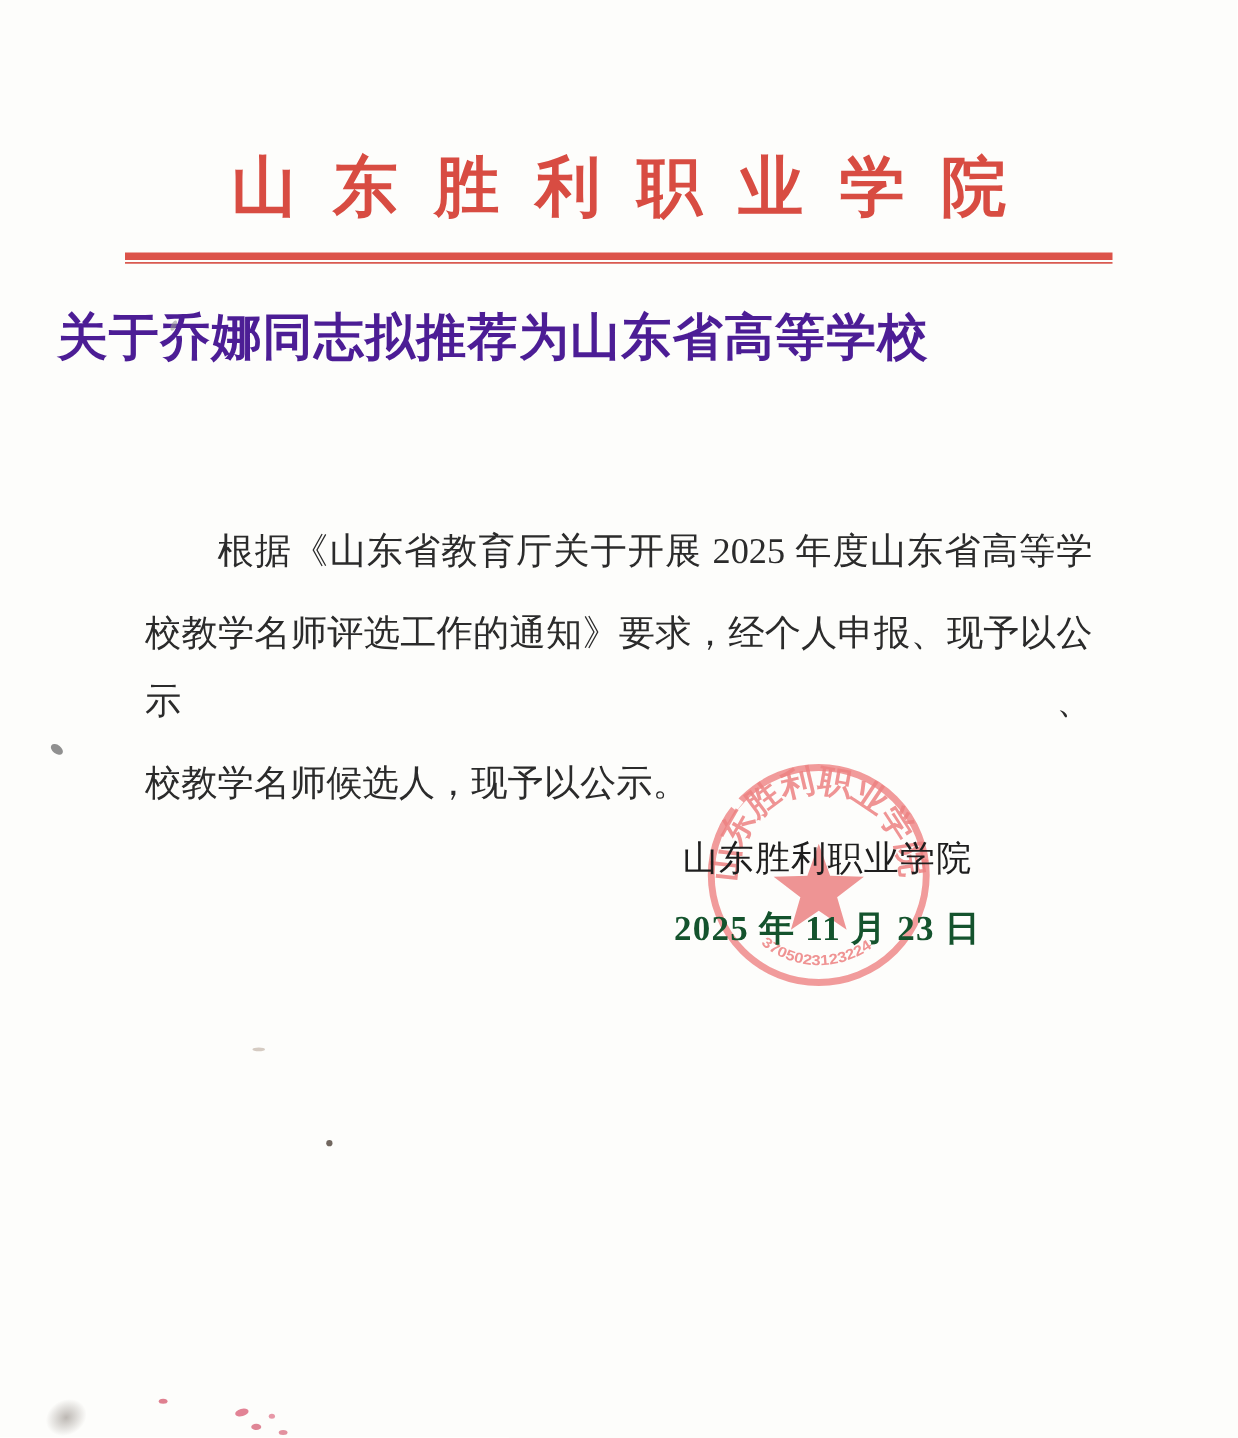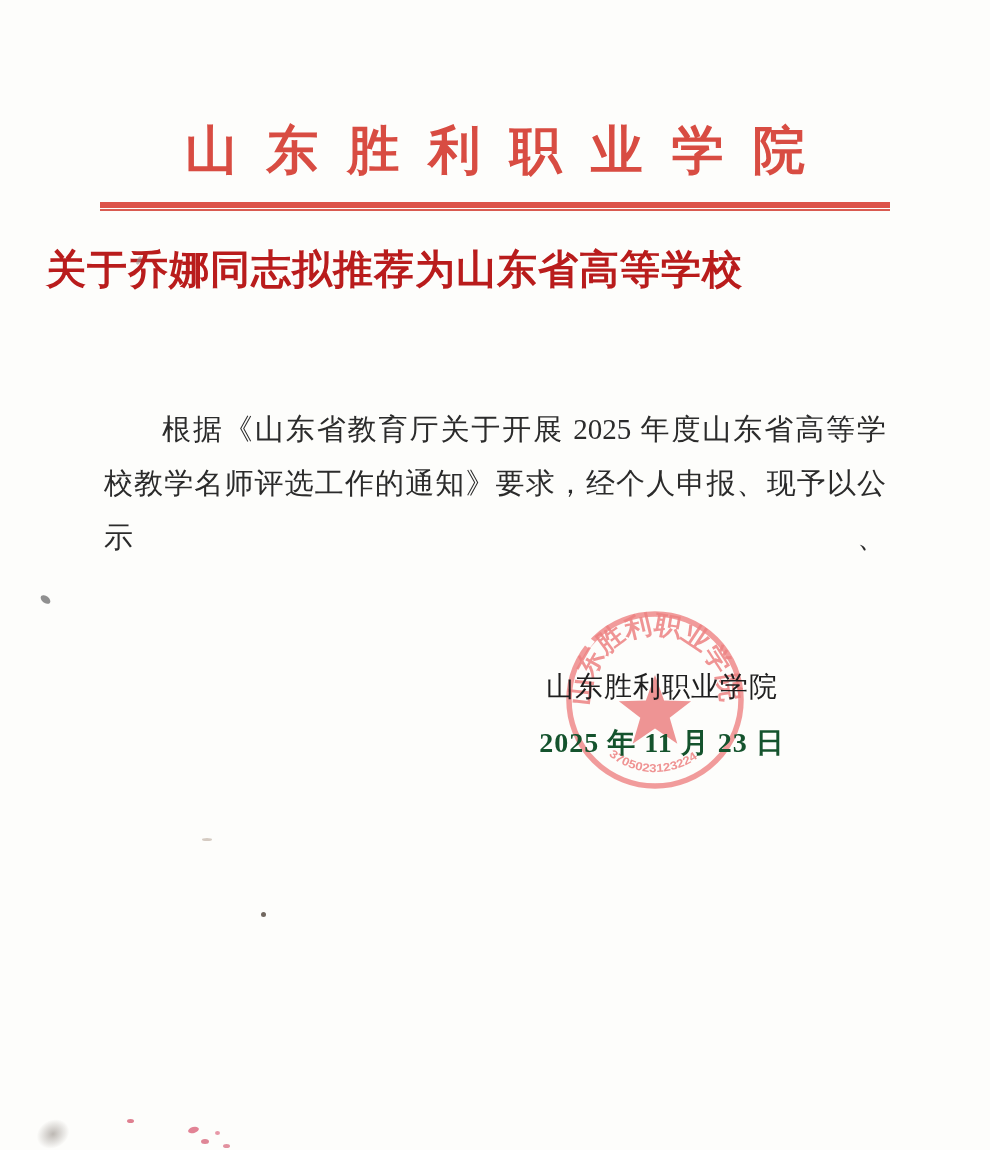--- a/index.html
+++ b/index.html
@@ -33,37 +33,37 @@
       #fdfdfb 6px, #fdfdfb 7.5px,
       #d95a50 7.5px, #d95a50 9px);
   }
 
   
   .doc-title {
     position: absolute;
     top: 241px; left: 0; width: 789px;
     margin: 0;
     text-align: center;
-    color: #b91c1c;
+    color: #4c1d95;
     font-weight: 700;
     font-size: 40px;
     line-height: 57px;
     letter-spacing: 1px;
   }
   .doc-title .t-line { display: block; }
 
   
   .doc-body {
     position: absolute;
     top: 402px; left: 104px; width: 782px;
     color: #2b2b2b;
     font-size: 29px;
     line-height: 54px;
   }
-  .doc-body p { margin: 0; }
+  .doc-body p { margin: 12px; }
   .jline { text-align: justify; text-align-last: justify; }
   .indent { text-indent: 2em; }
 
   
   .seal-wrap {
     position: absolute;
     top: 590px; left: 545px; width: 220px; height: 220px;
     z-index: 1;
     filter: blur(0.4px);
   }
@@ -120,20 +120,21 @@
   <h1 class="letterhead">山东胜利职业学院</h1>
   <div class="letterhead-rule"></div>
 
   <h2 class="doc-title">
     <span class="t-line">关于乔娜同志拟推荐为山东省高等学校</span>
   </h2>
 
   <div class="doc-body">
     <p class="jline indent">根据《山东省教育厅关于开展 2025 年度山东省高等学</p>
     <p class="jline">校教学名师评选工作的通知》要求，经个人申报、现予以公示、</p>
+    <p>校教学名师候选人，现予以公示。</p>
   </div>
 
   <div class="seal-wrap">
     <svg viewBox="0 0 220 220" width="220" height="220">
       <circle cx="110" cy="110" r="86" fill="none" stroke="#ee8585" stroke-width="5.5" opacity="0.82"></circle>
 
       <rect x="33" y="46" width="16" height="9" fill="#fdfdfb" transform="rotate(38 41 50)"></rect>
       <defs>
         <path id="sealTopArc" d="M 44.3,115.7 A 66,66 0 1 1 175.7,115.7" fill="none"></path>
         <path id="sealBottomArc" d="M 63.7,165.2 A 72,72 0 0 0 156.3,165.2" fill="none"></path>

